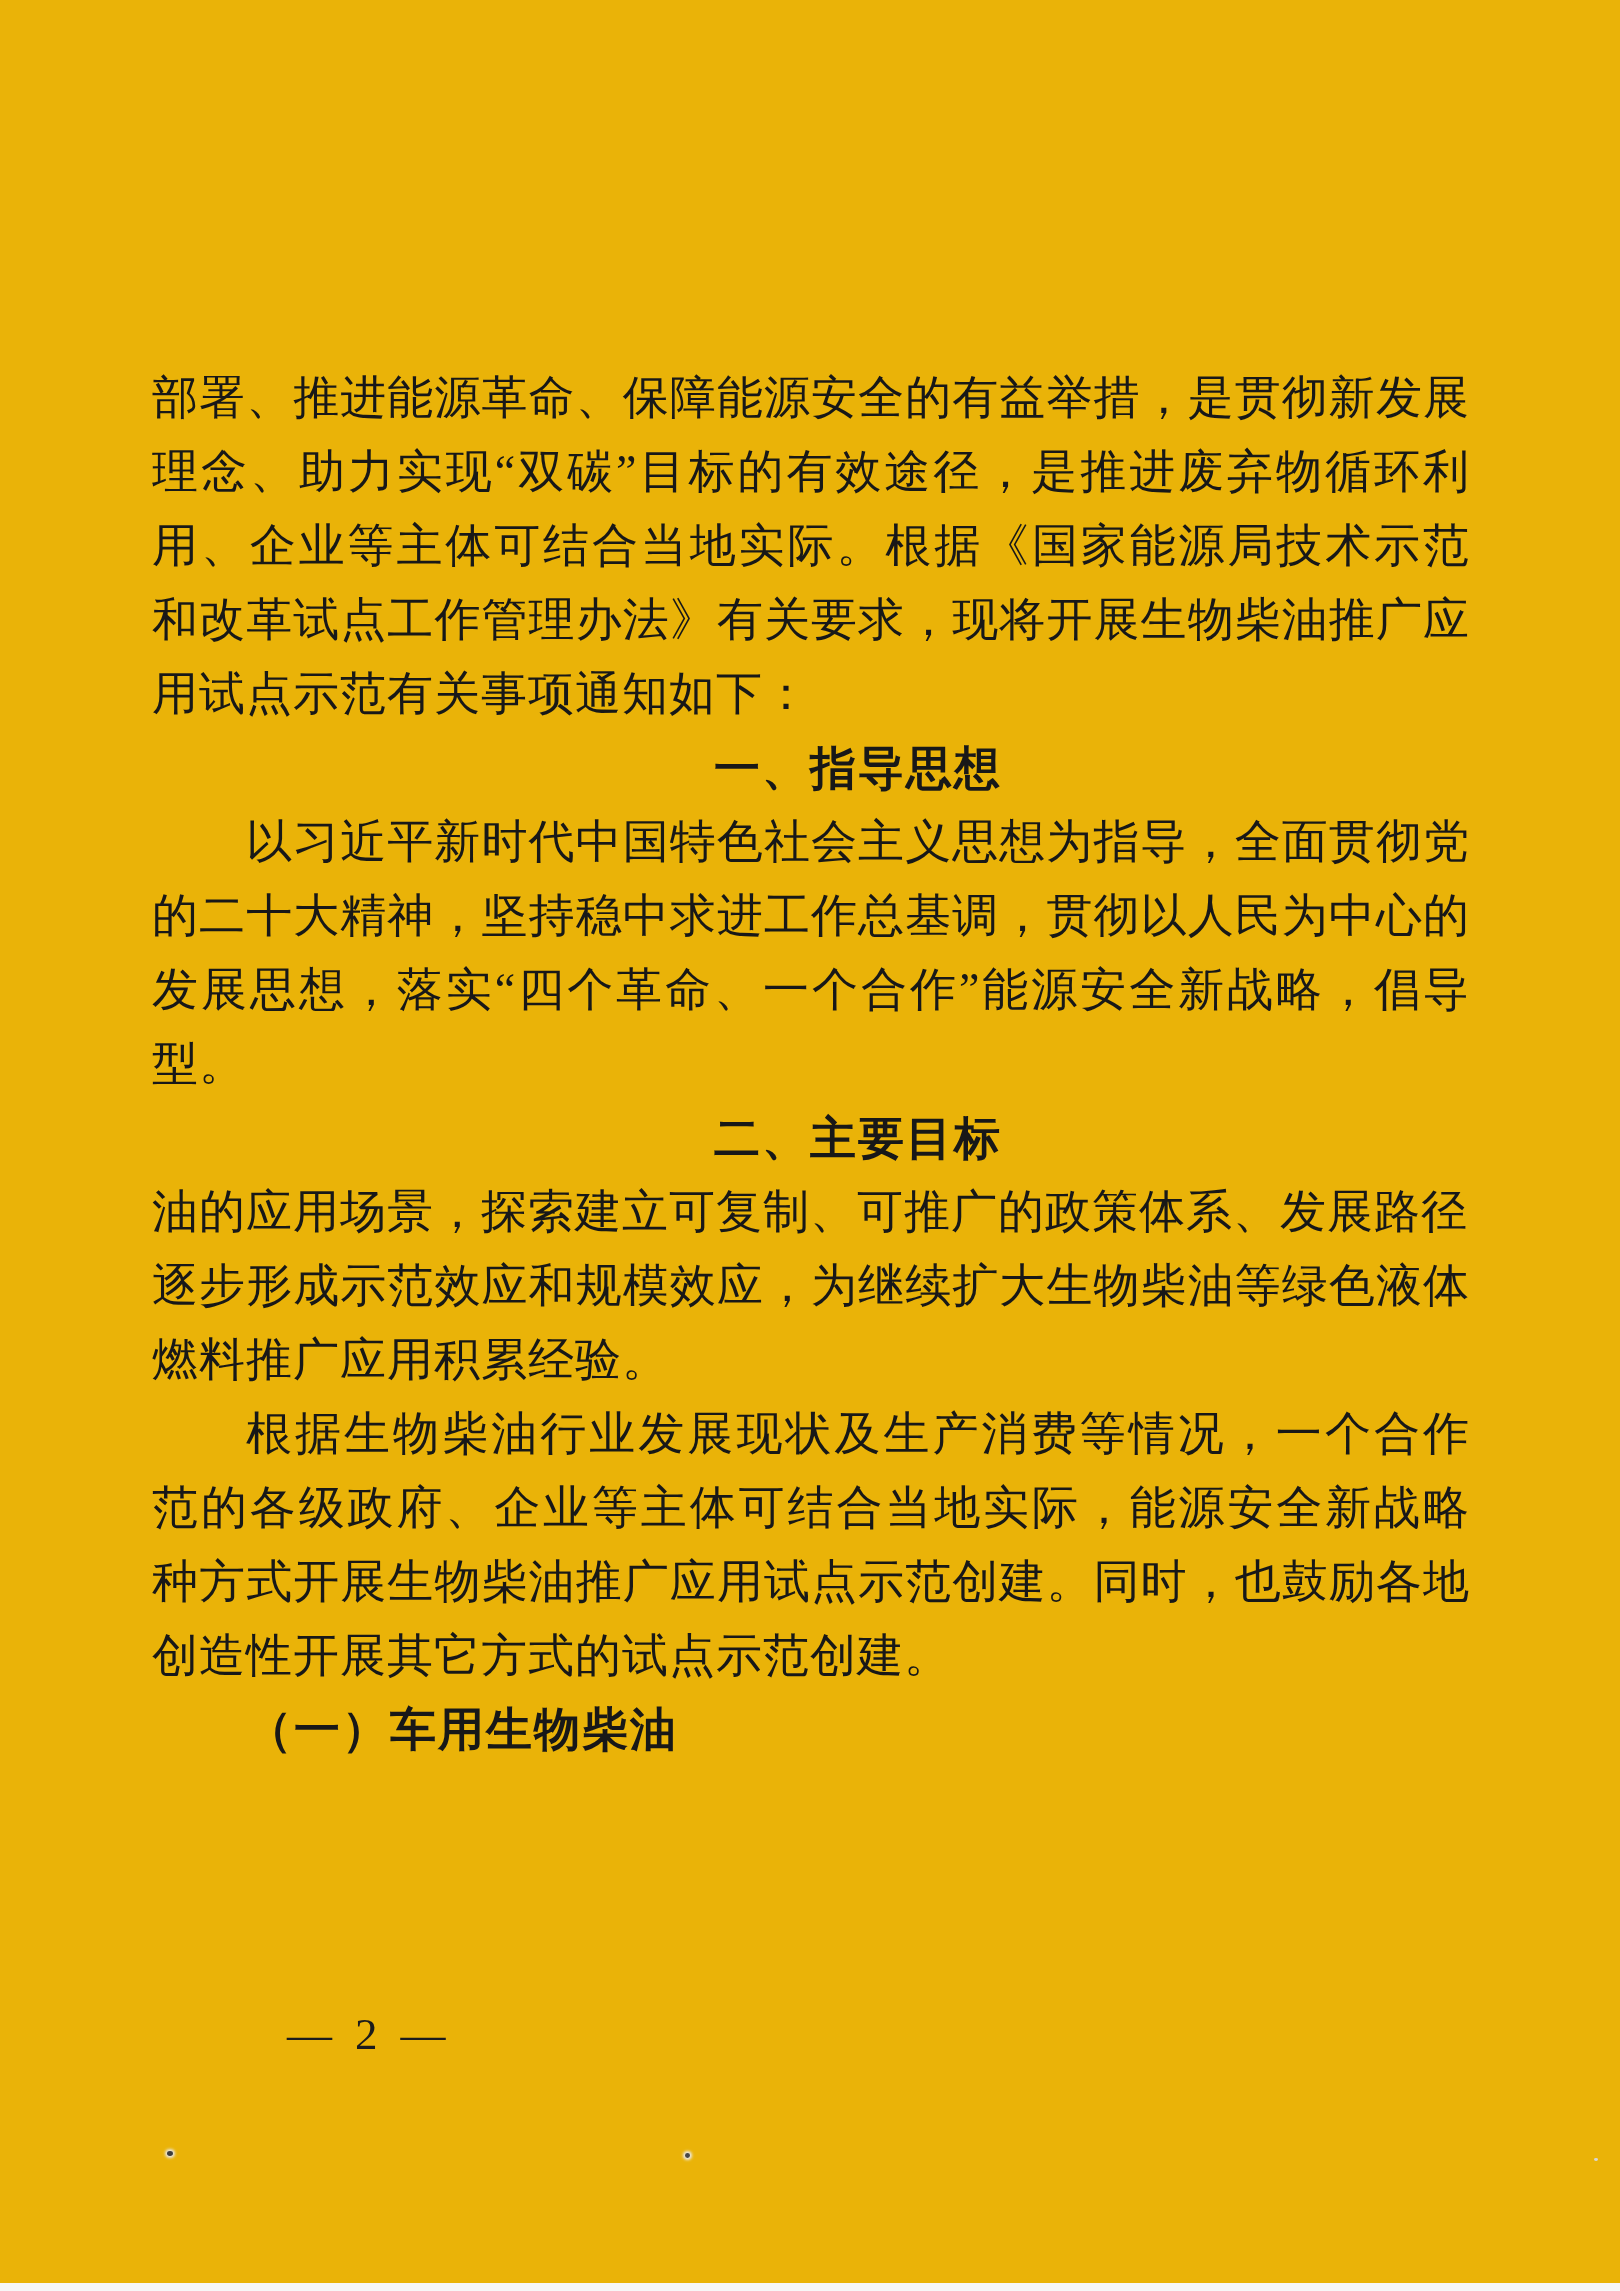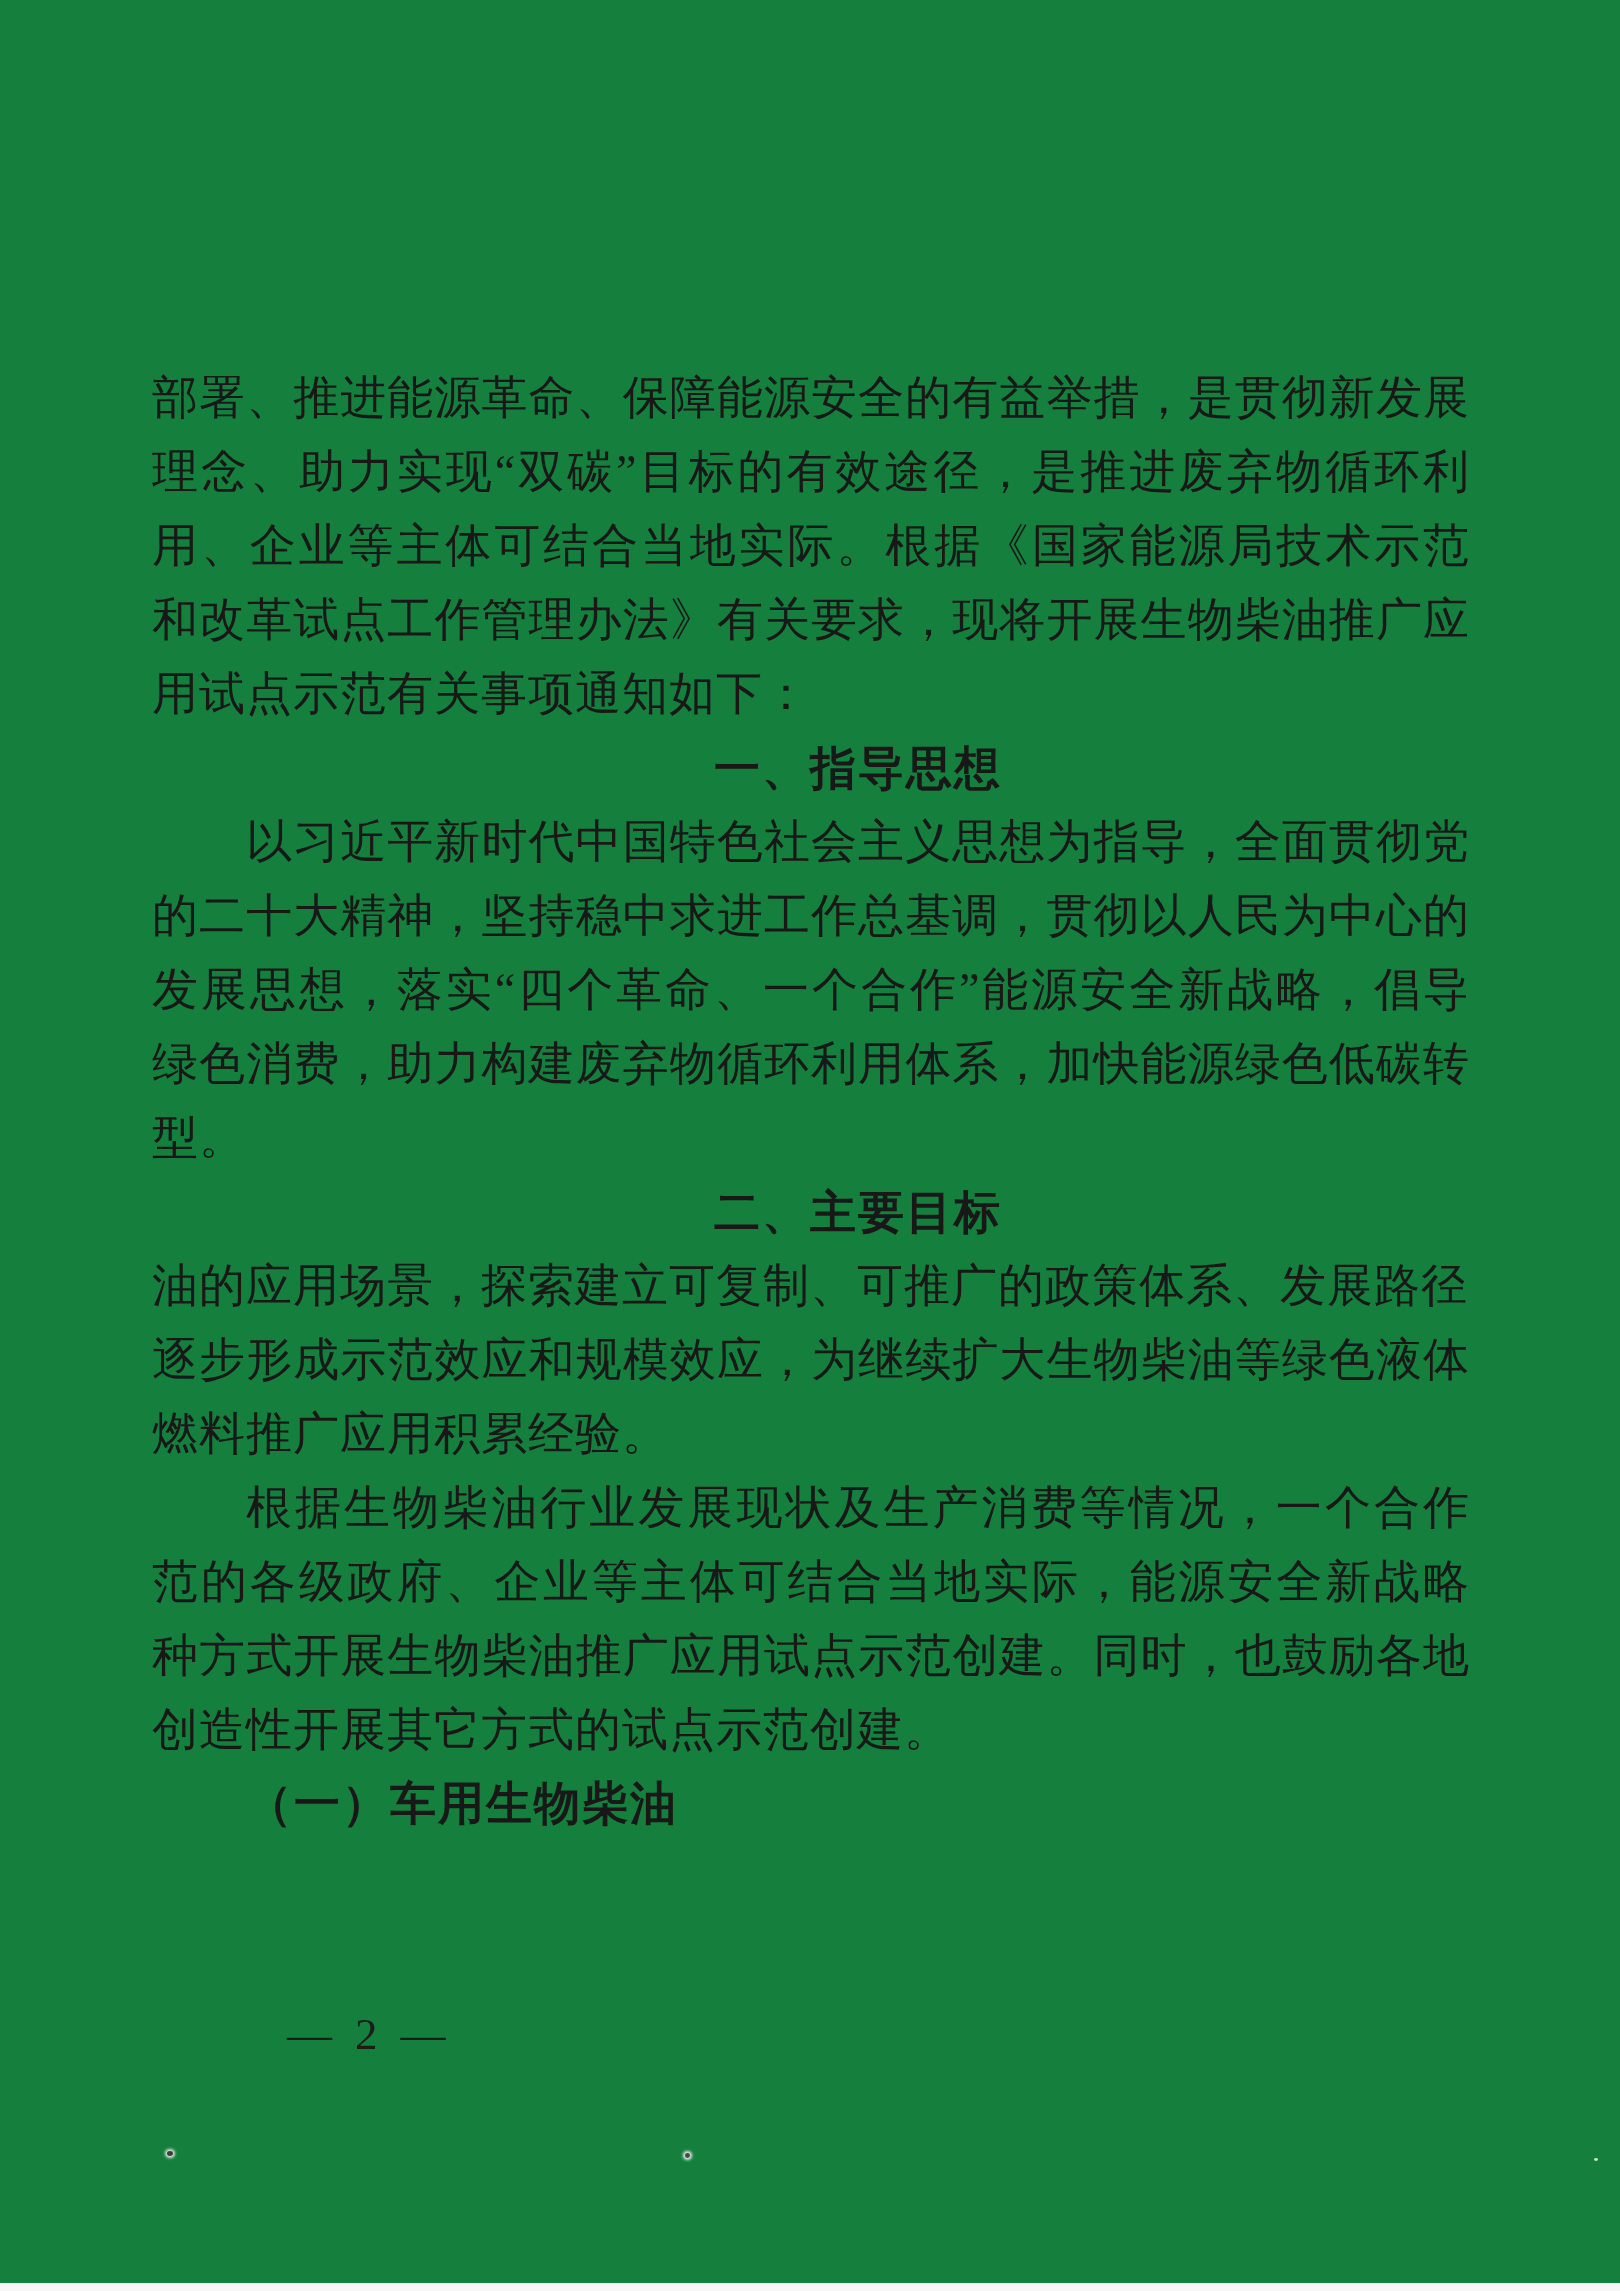--- a/index.html
+++ b/index.html
@@ -4,21 +4,21 @@
 <style>
   html, body {
     margin: 0;
     padding: 0;
     background: #ffffff;
   }
   .page {
     position: relative;
     width: 1620px;
     height: 2292px;
-    background: #15803d;
+    background: #eab308;
     overflow: hidden;
     font-family: "Liberation Serif", serif;
     color: #181818;
   }
   .textblock {
     position: absolute;
     left: 152px;
     top: 361px;
     width: 1318px;
   }
@@ -87,21 +87,20 @@
   <div class="textblock">
       <div class="line body justify">部署、推进能源革命、保障能源安全的有益举措，是贯彻新发展</div>
       <div class="line body justify">理念、助力实现“双碳”目标的有效途径，是推进废弃物循环利</div>
       <div class="line body justify">用、企业等主体可结合当地实际。根据《国家能源局技术示范</div>
       <div class="line body justify">和改革试点工作管理办法》有关要求，现将开展生物柴油推广应</div>
       <div class="line body">用试点示范有关事项通知如下：</div>
       <div class="line heading1 indent">一、指导思想</div>
       <div class="line body indent justify">以习近平新时代中国特色社会主义思想为指导，全面贯彻党</div>
       <div class="line body justify">的二十大精神，坚持稳中求进工作总基调，贯彻以人民为中心的</div>
       <div class="line body justify">发展思想，落实“四个革命、一个合作”能源安全新战略，倡导</div>
-      <div class="line body justify">绿色消费，助力构建废弃物循环利用体系，加快能源绿色低碳转</div>
       <div class="line body">型。</div>
       <div class="line heading1 indent">二、主要目标</div>
       <div class="line body justify">油的应用场景，探索建立可复制、可推广的政策体系、发展路径，</div>
       <div class="line body justify">逐步形成示范效应和规模效应，为继续扩大生物柴油等绿色液体</div>
       <div class="line body">燃料推广应用积累经验。</div>
       <div class="line body indent justify">根据生物柴油行业发展现状及生产消费等情况，一个合作</div>
       <div class="line body justify">范的各级政府、企业等主体可结合当地实际，能源安全新战略</div>
       <div class="line body justify">种方式开展生物柴油推广应用试点示范创建。同时，也鼓励各地</div>
       <div class="line body">创造性开展其它方式的试点示范创建。</div>
       <div class="line heading2 indent">（一）车用生物柴油</div>

